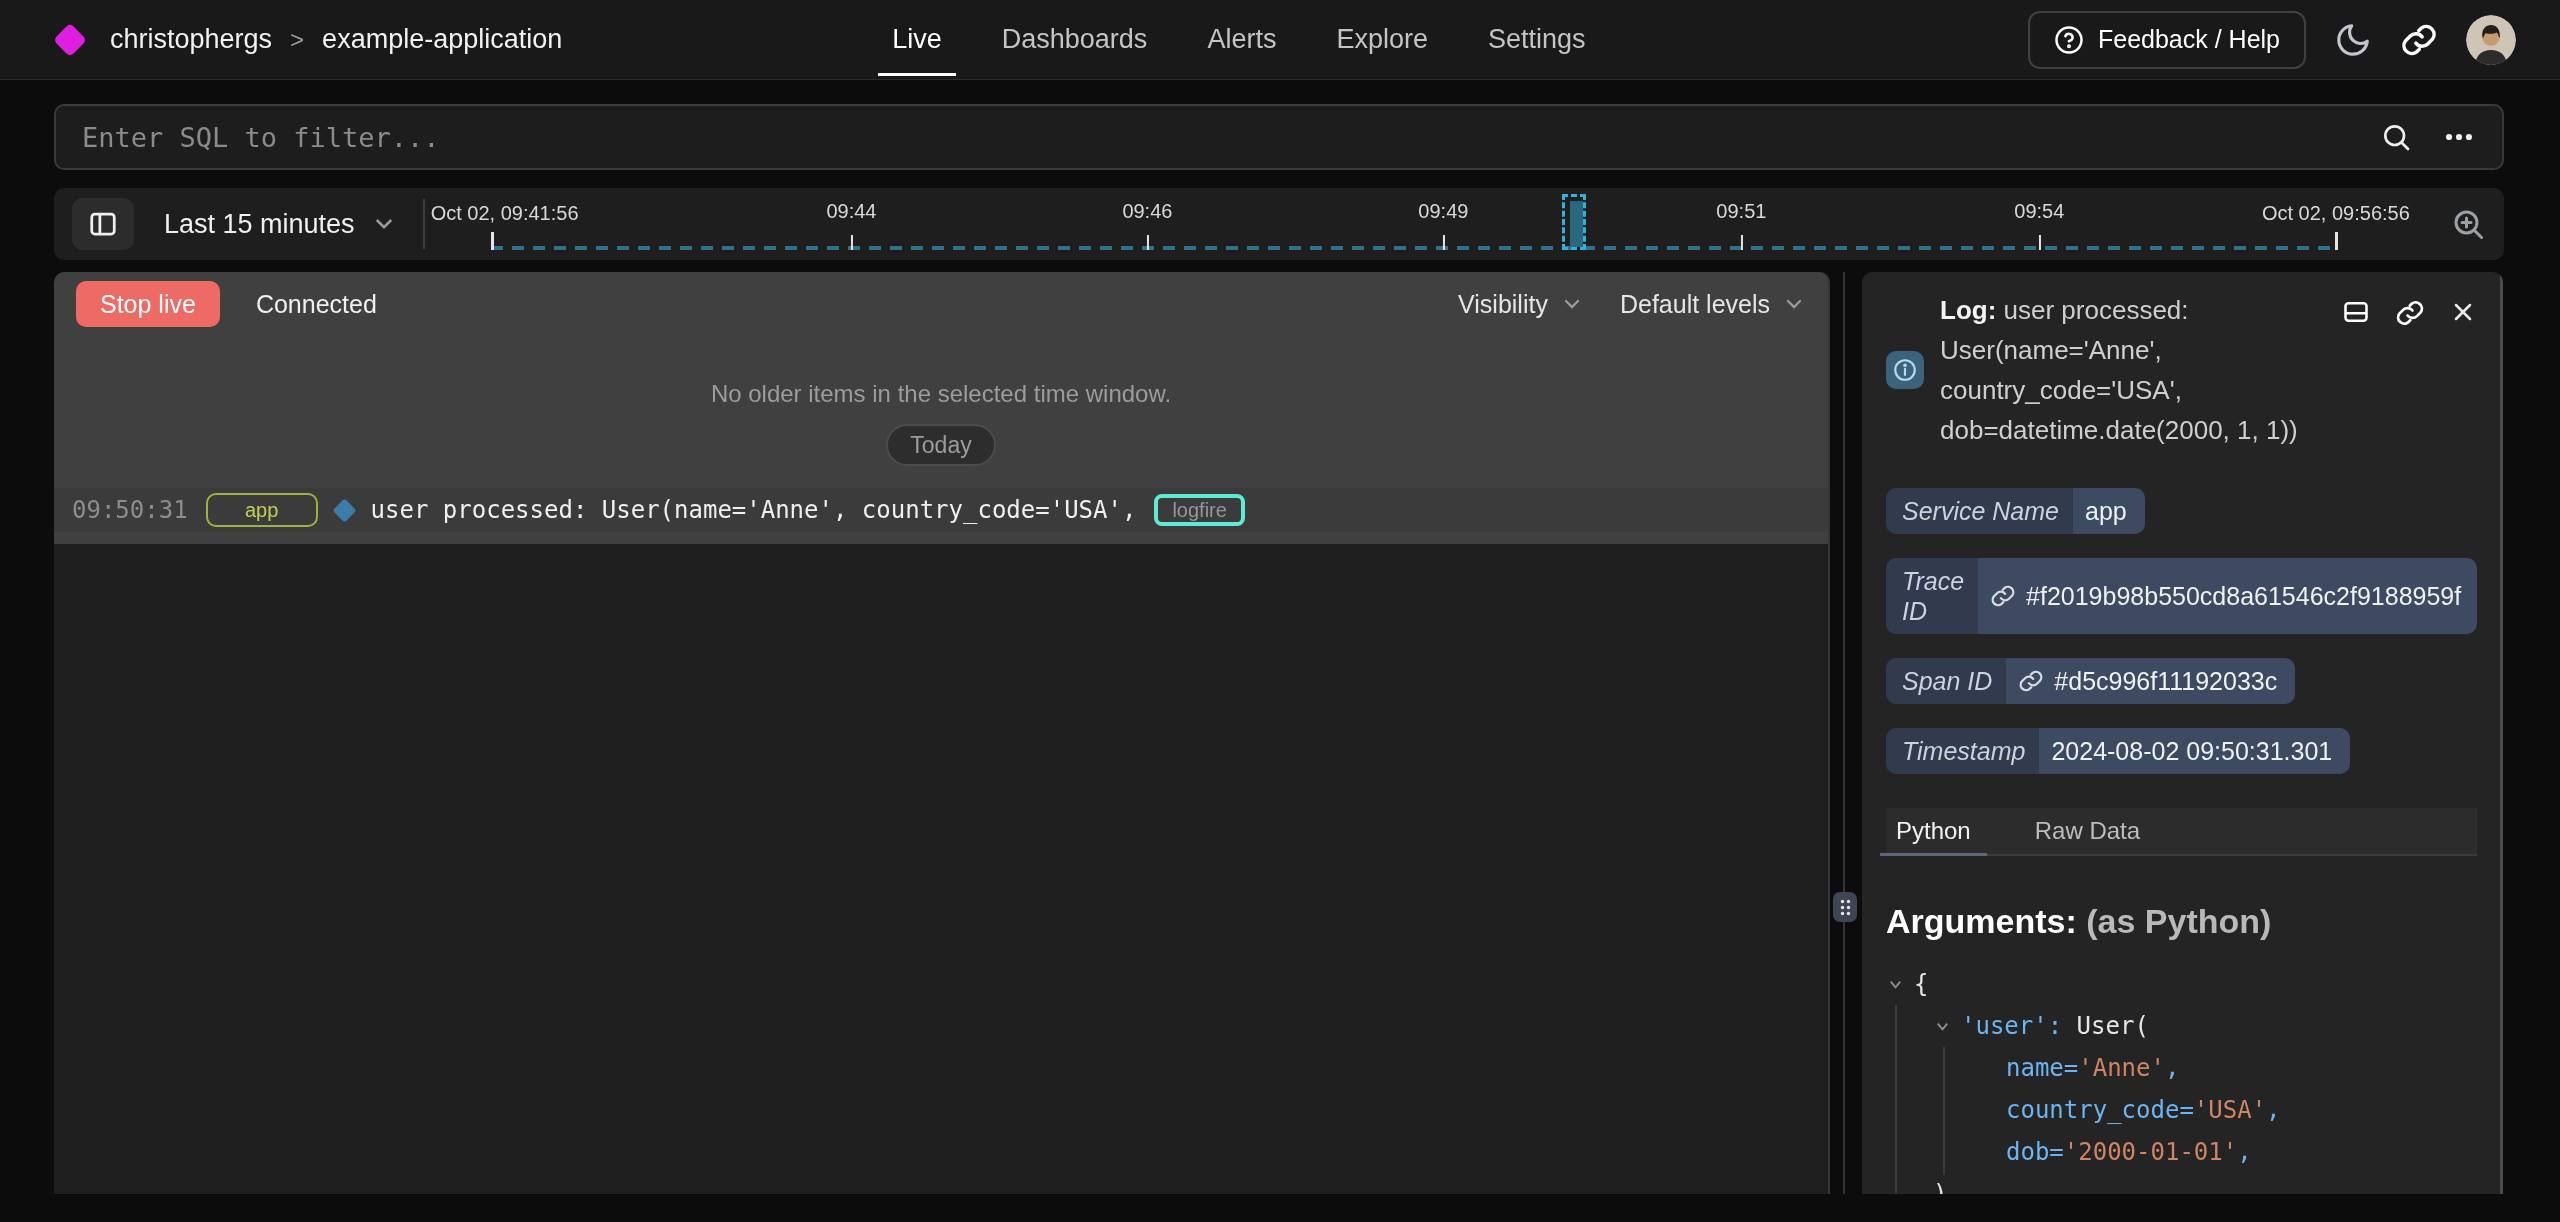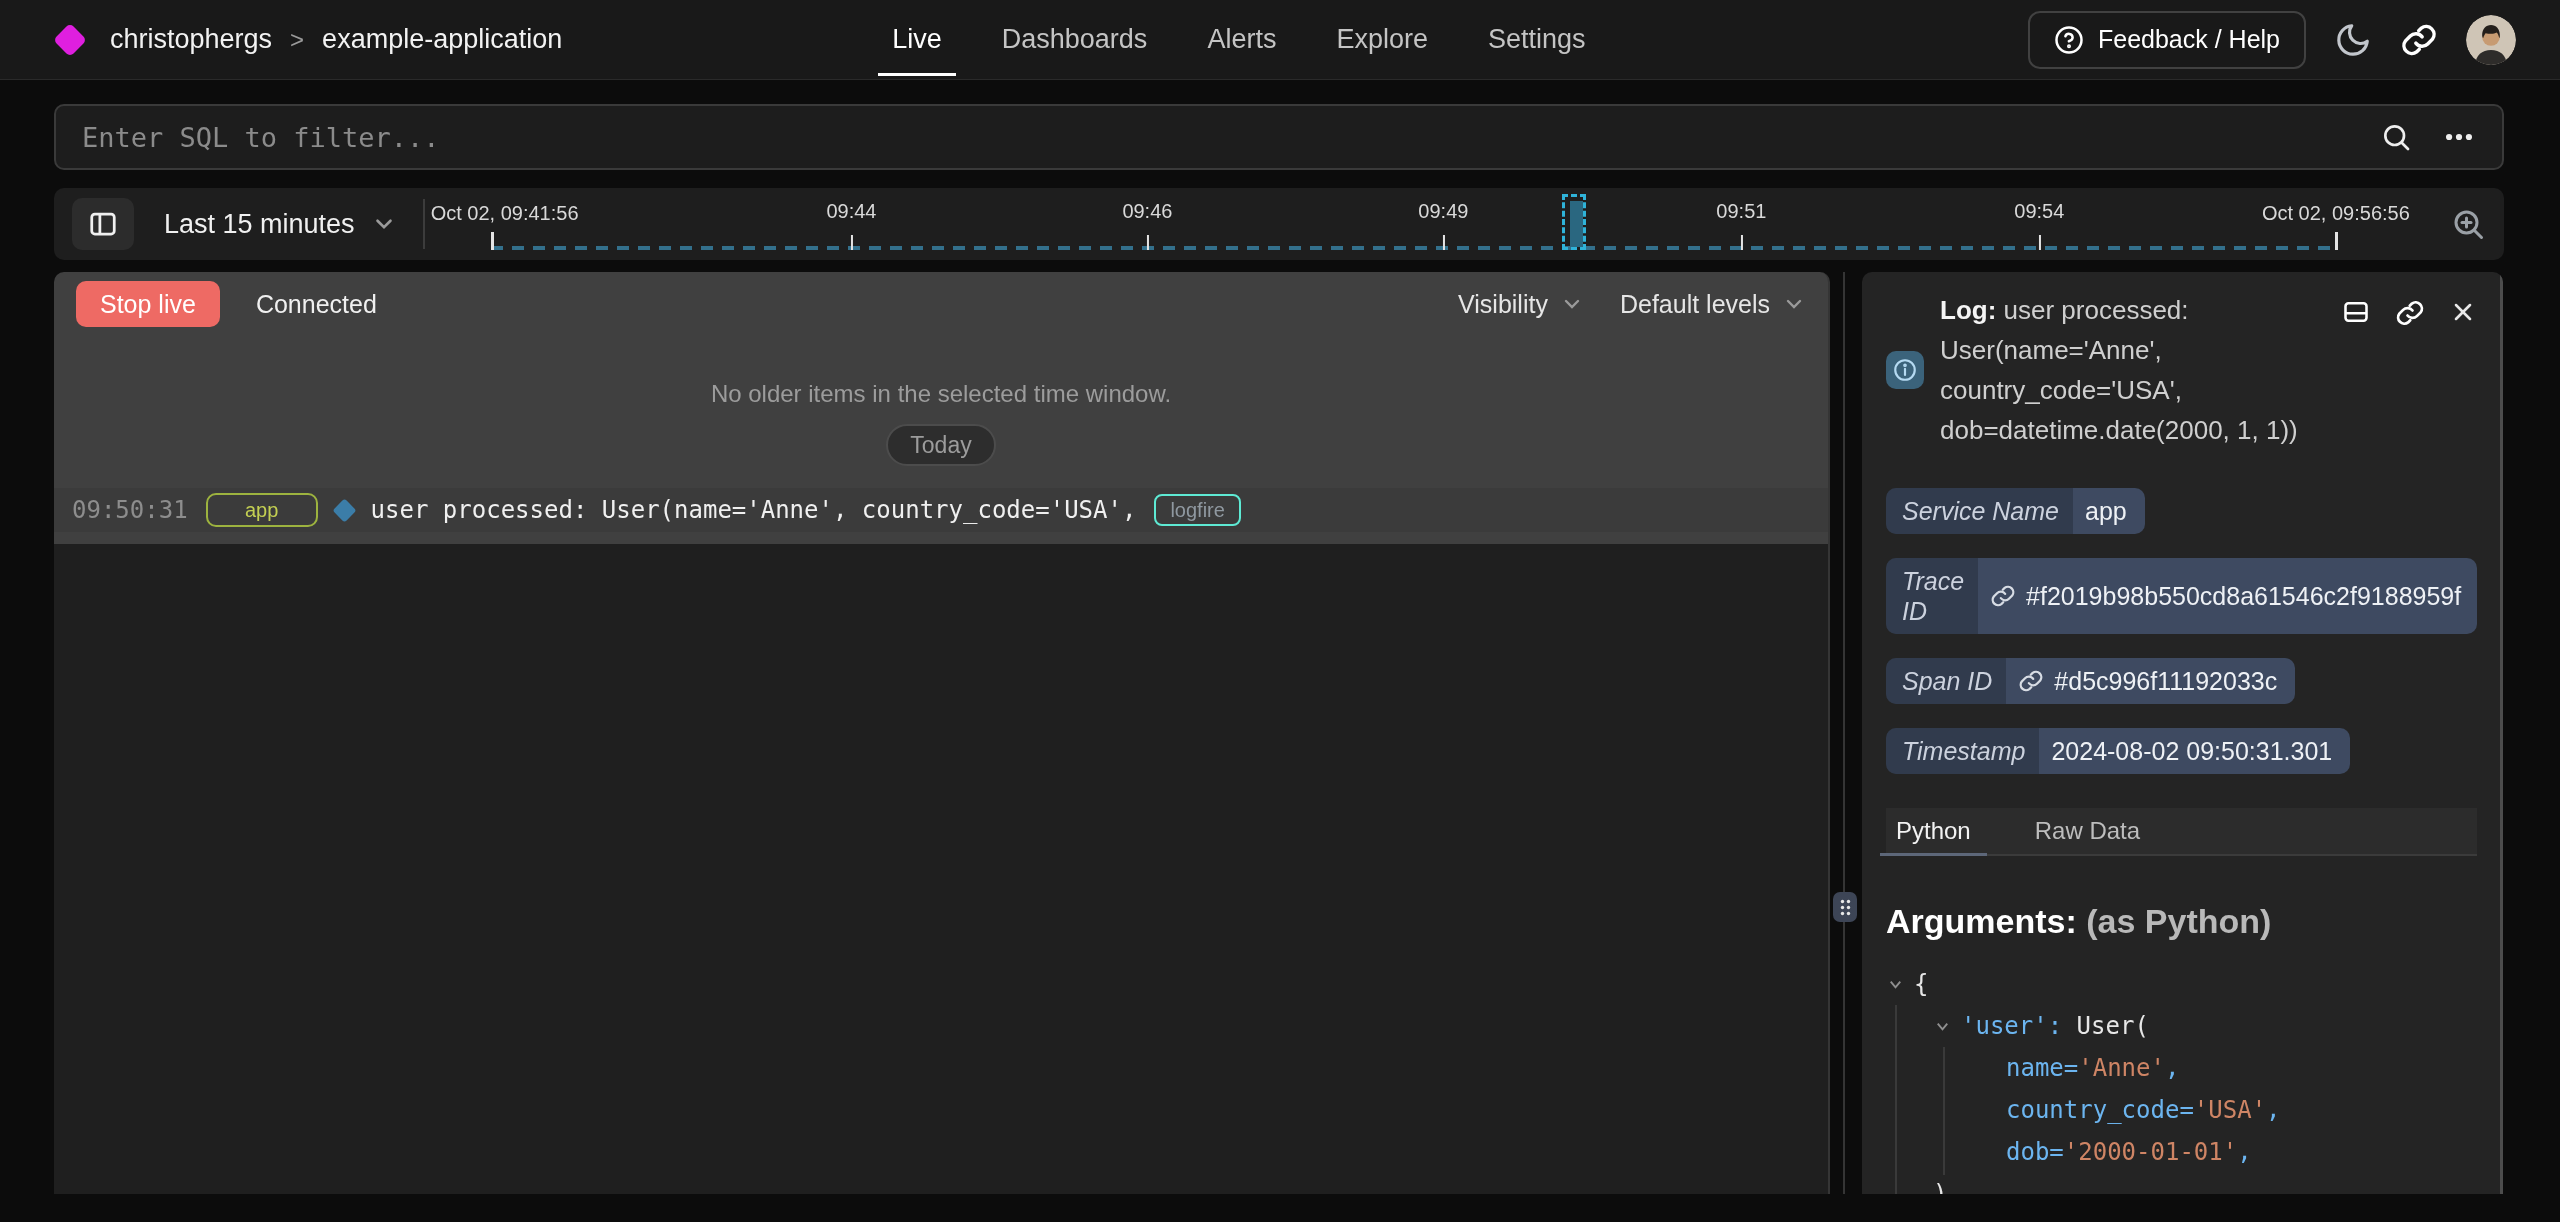--- a/index.html
+++ b/index.html
@@ -82,21 +82,21 @@
   .log-row { height:44px; background:#3b3b3b; display:flex; align-items:center;
     padding:0 18px; gap:18px; cursor:pointer; }
   .log-time { font-family:"DejaVu Sans Mono",monospace; font-size:24px; color:#8d8d8d; }
   .svc-badge { display:inline-flex; align-items:center; justify-content:center;
     min-width:112px; height:34px; border:2px solid #9db33f; border-radius:10px;
     color:var(--service-badge,#c3cf52); font-size:20px; }
   .row-diamond { width:17px; height:17px; background:var(--diamond-blue,#3b7da8);
     border-radius:3px; transform:rotate(45deg); flex:none; }
   .log-msg { font-family:"DejaVu Sans Mono",monospace; font-size:24px; color:#f0f0f0; white-space:nowrap; }
   .tag-pill { display:inline-flex; align-items:center; height:32px; padding:0 14px;
-    border:2px solid #5eead4; border-radius:8px; color:#8f98a0; font-size:20px; }
+    border:4px solid #5eead4; border-radius:8px; color:#8f98a0; font-size:20px; }
   .rows-after { flex:1; background:#1f1f1f; }
 
   
   .splitter { width:32px; position:relative; cursor:col-resize; }
   .splitter-line { position:absolute; left:13px; top:0; bottom:0; width:2px; background:#353535; }
   .grip { position:absolute; left:3px; top:620px; width:24px; height:30px;
     background:#3d4556; border-radius:7px; display:flex; align-items:center; justify-content:center; }
 
   
   .detail-panel { width:641px; background:#242424; border-radius:10px 10px 0 0;

